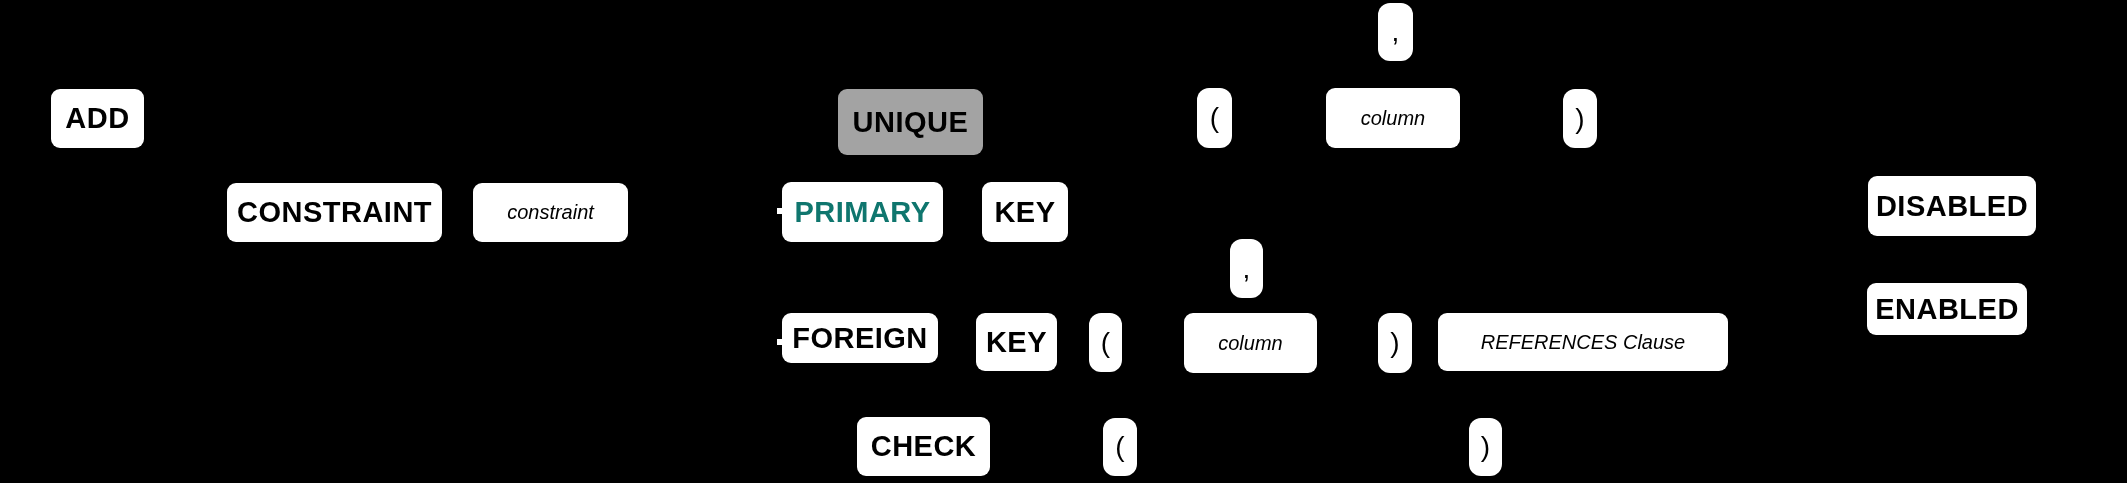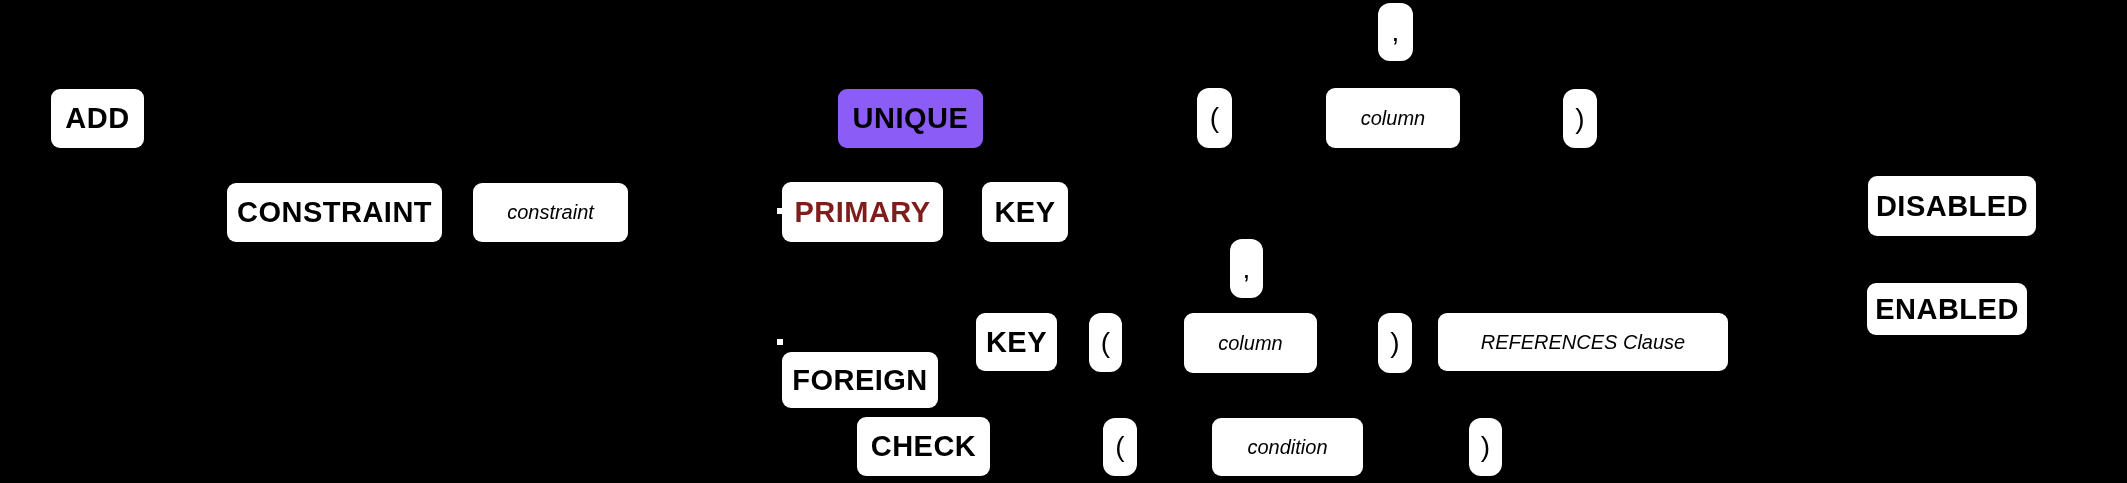--- a/index.html
+++ b/index.html
@@ -47,35 +47,34 @@
     background: #ffffff;
   }
 </style>
 </head>
 <body>
 
 <div class="stage" style="background: rgb(0, 0, 0);">
     <div class="node keyword" style="left: 51px; top: 89px; width: 93px; height: 59px; background: rgb(255, 255, 255); color: rgb(0, 0, 0);">ADD</div>
     <div class="node keyword" style="left: 227px; top: 183px; width: 215px; height: 59px; background: rgb(255, 255, 255); color: rgb(0, 0, 0);">CONSTRAINT</div>
     <div class="node variable" style="left: 473px; top: 183px; width: 155px; height: 59px; background: rgb(255, 255, 255); color: rgb(0, 0, 0);">constraint</div>
-    <div class="node keyword" style="left: 838px; top: 89px; width: 145px; height: 59px; background: #8b5cf6; color: rgb(0, 0, 0);">UNIQUE</div>
+    <div class="node keyword" style="left: 838px; top: 89px; width: 145px; height: 66px; background: #a3a3a3; color: rgb(0, 0, 0);">UNIQUE</div>
     <div class="node punct" style="left: 1378px; top: 3px; width: 35px; height: 58px; background: rgb(255, 255, 255); color: rgb(0, 0, 0);">,</div>
     <div class="node punct" style="left: 1197px; top: 88px; width: 35px; height: 60px; background: rgb(255, 255, 255); color: rgb(0, 0, 0);">(</div>
     <div class="node variable" style="left: 1326px; top: 88px; width: 134px; height: 60px; background: rgb(255, 255, 255); color: rgb(0, 0, 0);">column</div>
     <div class="node punct" style="left: 1563px; top: 89px; width: 34px; height: 59px; background: rgb(255, 255, 255); color: rgb(0, 0, 0);">)</div>
-    <div class="node keyword" style="left: 782px; top: 182px; width: 161px; height: 60px; background: rgb(255, 255, 255); color: #7f1d1d;">PRIMARY</div>
+    <div class="node keyword" style="left: 782px; top: 182px; width: 161px; height: 60px; background: rgb(255, 255, 255); color: #0f766e;">PRIMARY</div>
     <div class="node keyword" style="left: 982px; top: 182px; width: 86px; height: 60px; background: rgb(255, 255, 255); color: rgb(0, 0, 0);">KEY</div>
-    <div class="node keyword" style="left: 782px; top: 313px; width: 156px; height: 56px; background: rgb(255, 255, 255); color: rgb(0, 0, 0); margin-top: 39px;">FOREIGN</div>
+    <div class="node keyword" style="left: 782px; top: 313px; width: 156px; height: 50px; background: rgb(255, 255, 255); color: rgb(0, 0, 0);">FOREIGN</div>
     <div class="node keyword" style="left: 976px; top: 313px; width: 81px; height: 58px; background: rgb(255, 255, 255); color: rgb(0, 0, 0);">KEY</div>
     <div class="node punct" style="left: 1230px; top: 239px; width: 33px; height: 59px; background: rgb(255, 255, 255); color: rgb(0, 0, 0);">,</div>
     <div class="node punct" style="left: 1089px; top: 313px; width: 33px; height: 59px; background: rgb(255, 255, 255); color: rgb(0, 0, 0);">(</div>
     <div class="node variable" style="left: 1184px; top: 313px; width: 133px; height: 60px; background: rgb(255, 255, 255); color: rgb(0, 0, 0);">column</div>
     <div class="node punct" style="left: 1378px; top: 313px; width: 34px; height: 60px; background: rgb(255, 255, 255); color: rgb(0, 0, 0);">)</div>
     <div class="node variable" style="left: 1438px; top: 313px; width: 290px; height: 58px; background: rgb(255, 255, 255); color: rgb(0, 0, 0);">REFERENCES Clause</div>
     <div class="node keyword" style="left: 857px; top: 417px; width: 133px; height: 59px; background: rgb(255, 255, 255); color: rgb(0, 0, 0);">CHECK</div>
     <div class="node punct" style="left: 1103px; top: 418px; width: 34px; height: 58px; background: rgb(255, 255, 255); color: rgb(0, 0, 0);">(</div>
-    <div class="node variable" style="left: 1212px; top: 418px; width: 151px; height: 58px; background: rgb(255, 255, 255); color: rgb(0, 0, 0);">condition</div>
     <div class="node punct" style="left: 1469px; top: 418px; width: 33px; height: 58px; background: rgb(255, 255, 255); color: rgb(0, 0, 0);">)</div>
     <div class="node keyword" style="left: 1868px; top: 176px; width: 168px; height: 60px; background: rgb(255, 255, 255); color: rgb(0, 0, 0);">DISABLED</div>
     <div class="node keyword" style="left: 1867px; top: 283px; width: 160px; height: 52px; background: rgb(255, 255, 255); color: rgb(0, 0, 0);">ENABLED</div>
     <div class="stub" style="left: 777px; top: 208px; width: 6px; height: 6px;"></div>
     <div class="stub" style="left: 777px; top: 339px; width: 6px; height: 6px;"></div>
   </div>
 
 </body></html>

